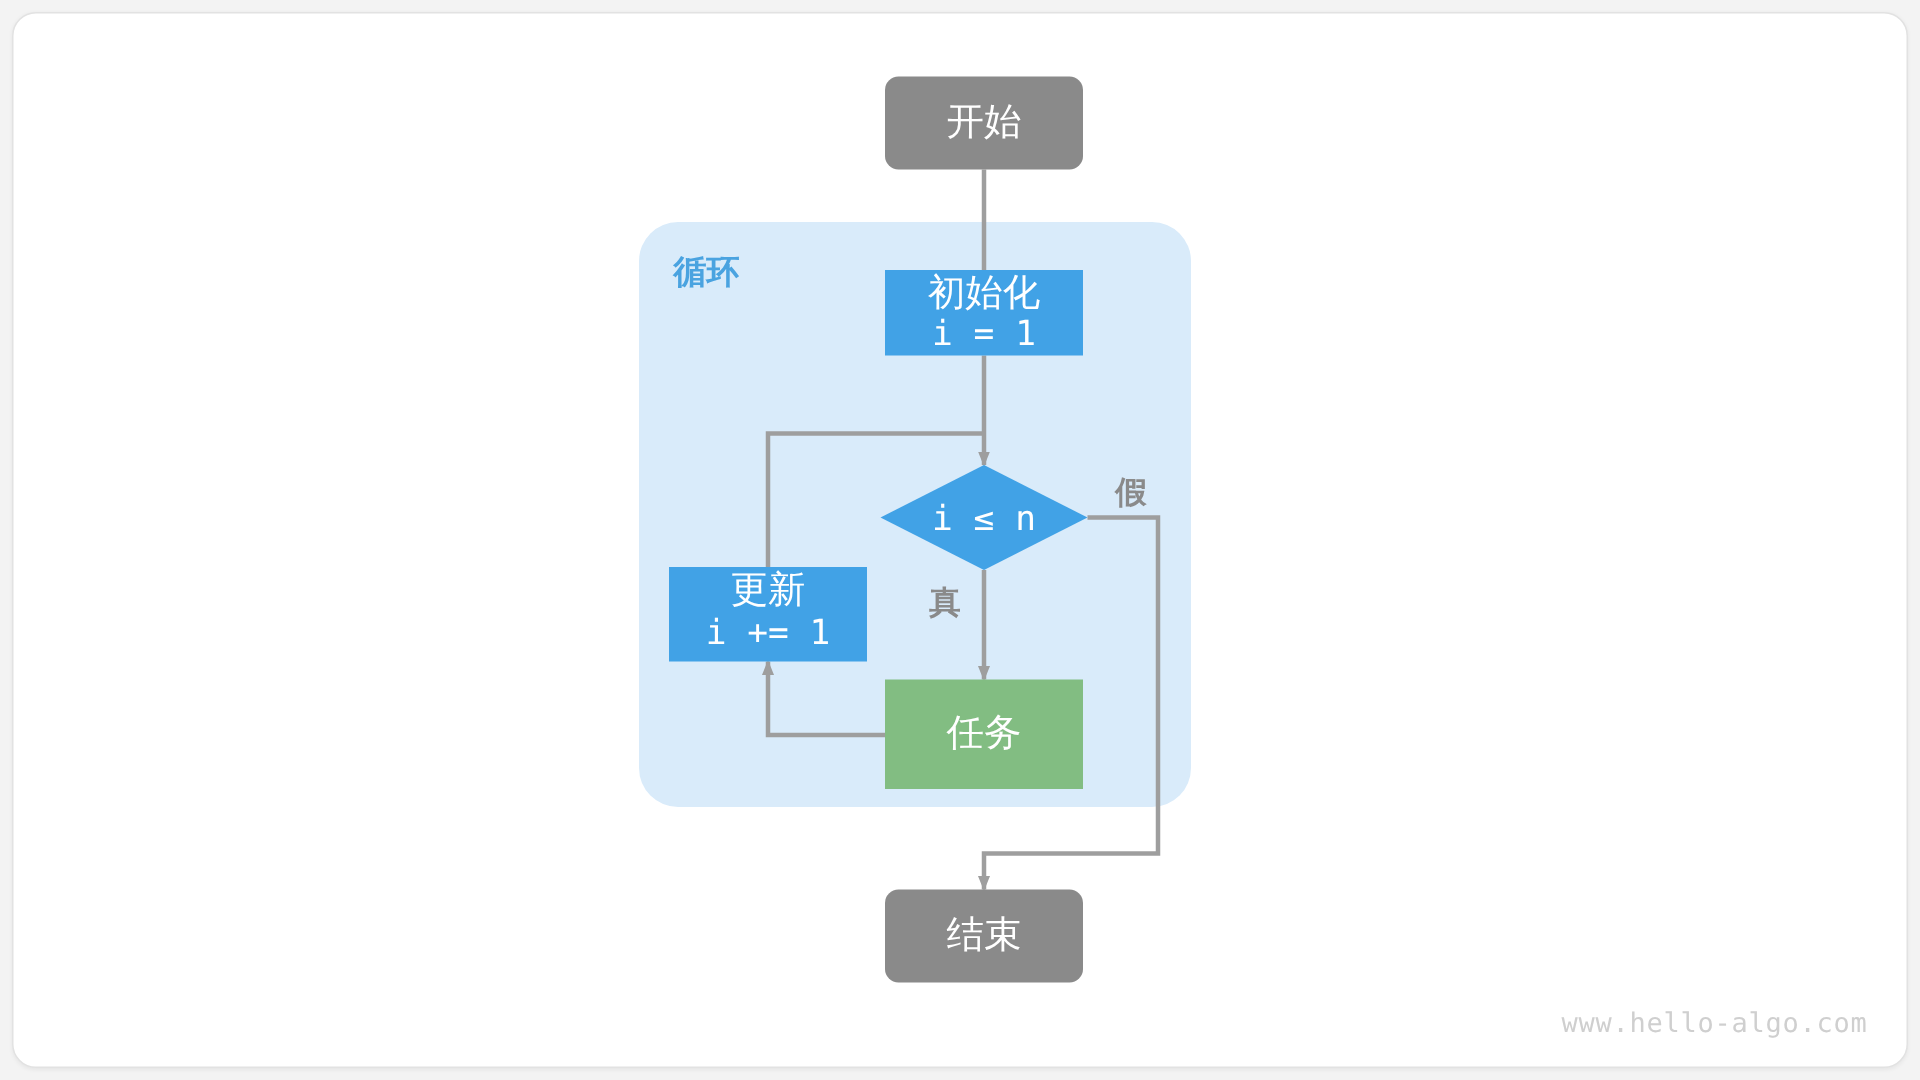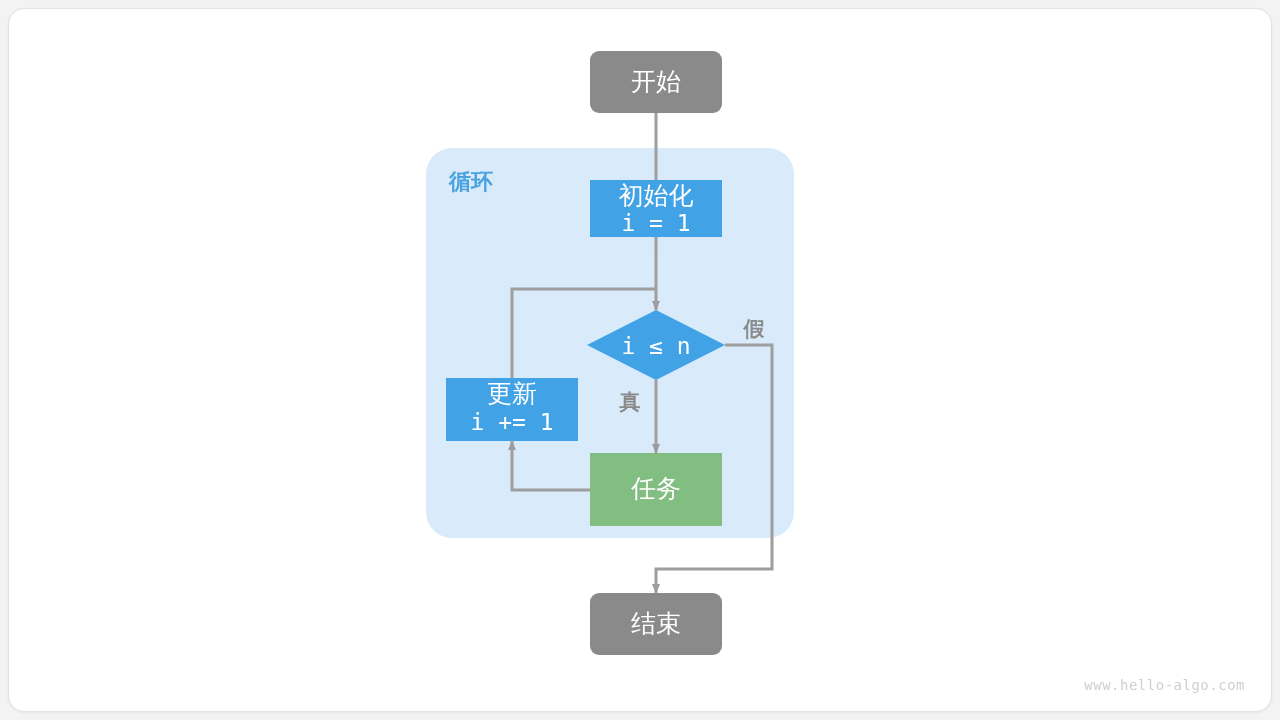--- a/index.html
+++ b/index.html
@@ -72,21 +72,21 @@
     font-size: 22px;
     font-weight: bold;
     text-anchor: start;
     dominant-baseline: middle;
   }
   .watermark {
     position: absolute;
     right: 28px;
     bottom: 20px;
     font-family: "DejaVu Sans Mono", "Liberation Mono", monospace;
-    font-size: 14px;
+    font-size: 18px;
     color: #cfcfcf;
     letter-spacing: 0.5px;
     white-space: nowrap;
   }
 </style>
 </head>
 <body>
 
 <div id="page">
   <div id="card">

